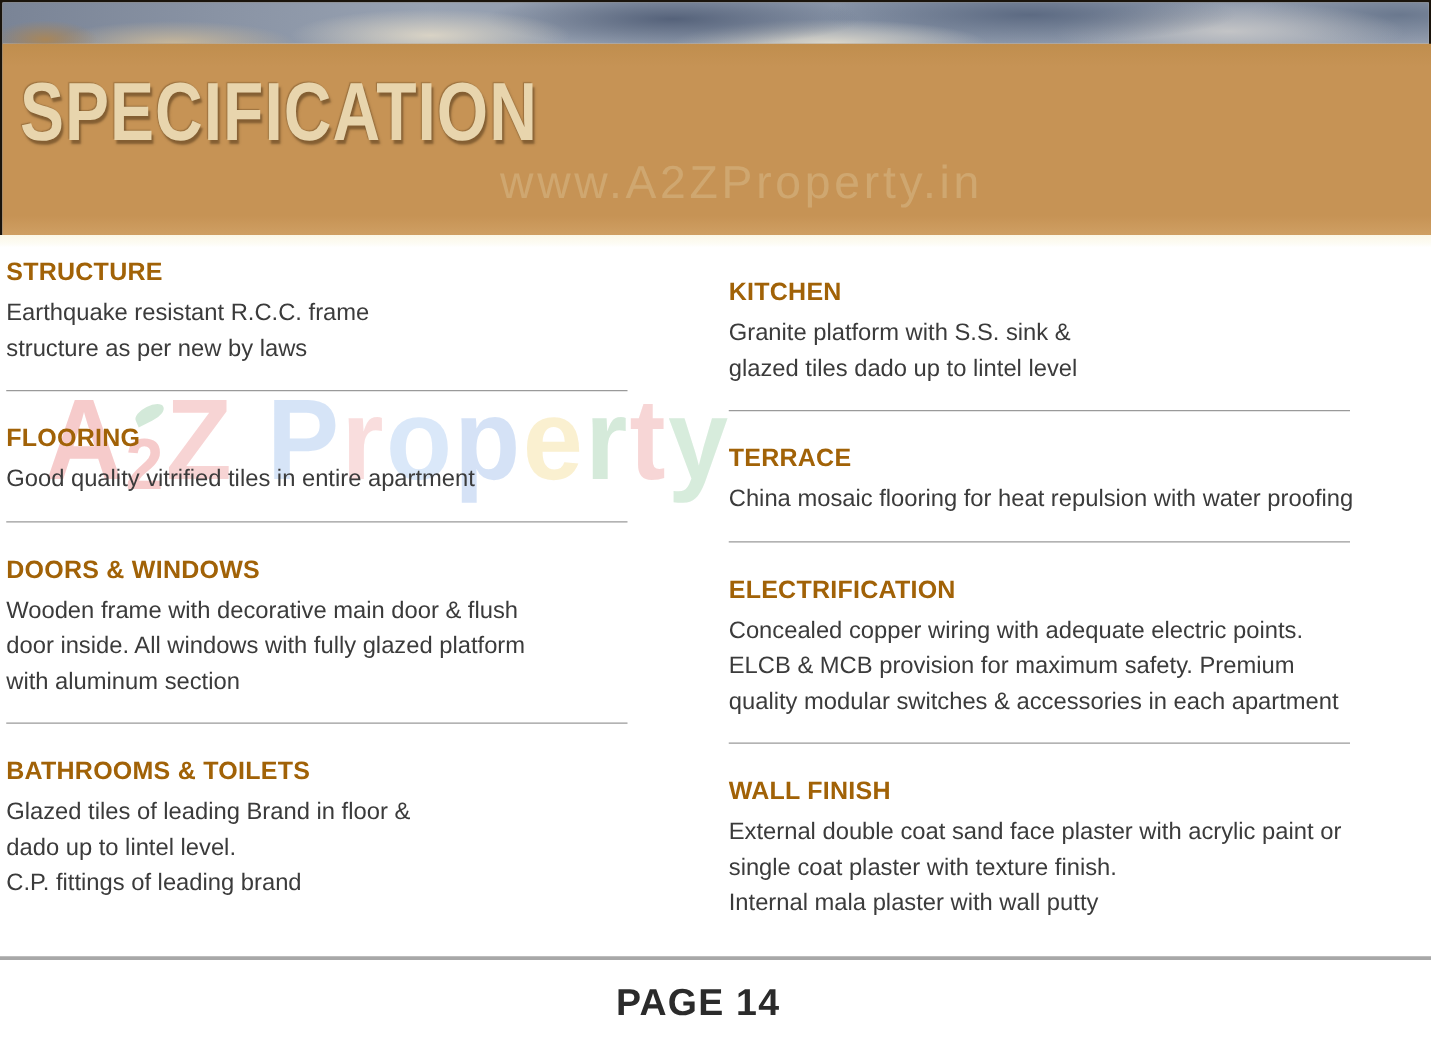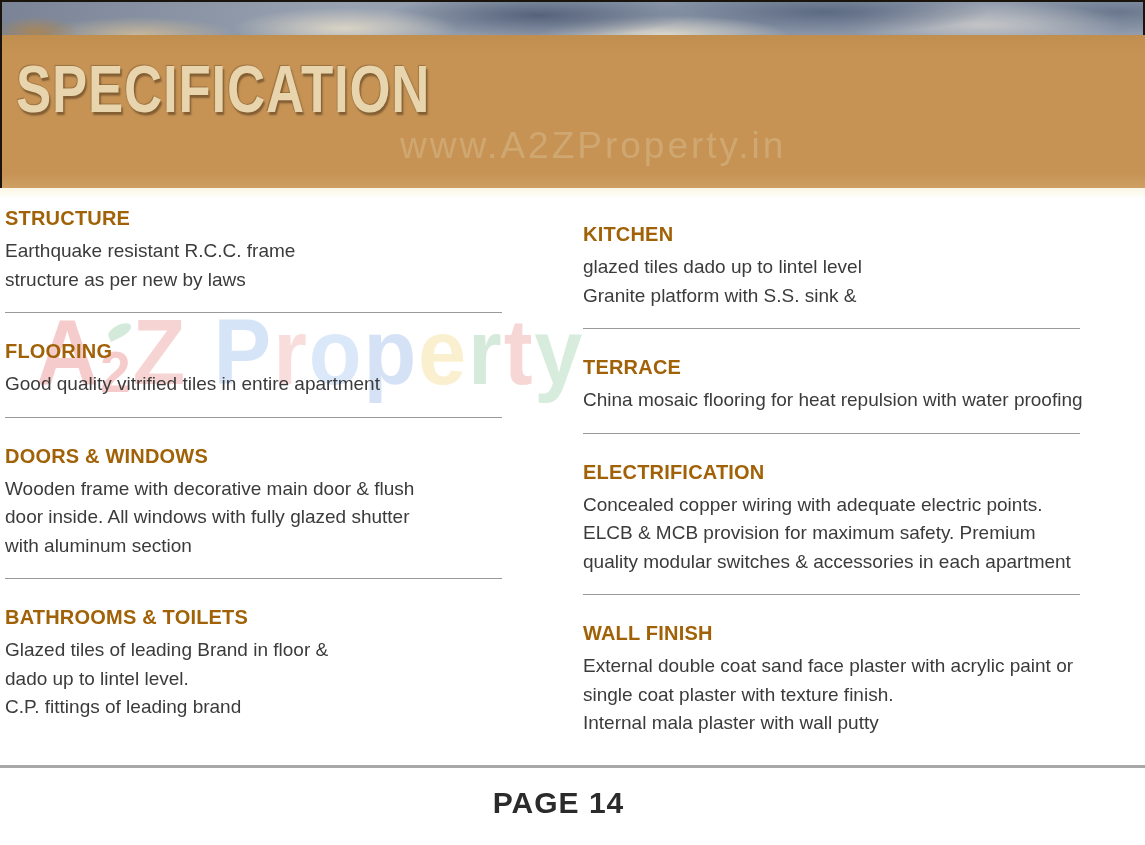--- a/index.html
+++ b/index.html
@@ -114,37 +114,37 @@
     </div>
     <div class="divider"></div>
     <div class="section">
       <h3>FLOORING</h3>
       <p>Good quality vitrified tiles in entire apartment</p>
     </div>
     <div class="divider"></div>
     <div class="section">
       <h3>DOORS &amp; WINDOWS</h3>
       <p>Wooden frame with decorative main door &amp; flush</p>
-      <p>door inside. All windows with fully glazed shutter</p>
+      <p>door inside. All windows with fully glazed platform</p>
       <p>with aluminum section</p>
     </div>
     <div class="divider"></div>
     <div class="section">
       <h3>BATHROOMS &amp; TOILETS</h3>
       <p>Glazed tiles of leading Brand in floor &amp;</p>
       <p>dado up to lintel level.</p>
       <p>C.P. fittings of leading brand</p>
     </div>
   </div>
 
   <div class="col col-right">
     <div class="section">
       <h3>KITCHEN</h3>
+      <p>Granite platform with S.S. sink &amp;</p>
       <p>glazed tiles dado up to lintel level</p>
-      <p>Granite platform with S.S. sink &amp;</p>
     </div>
     <div class="divider"></div>
     <div class="section">
       <h3>TERRACE</h3>
       <p>China mosaic flooring for heat repulsion with water proofing</p>
     </div>
     <div class="divider"></div>
     <div class="section">
       <h3>ELECTRIFICATION</h3>
       <p>Concealed copper wiring with adequate electric points.</p>

